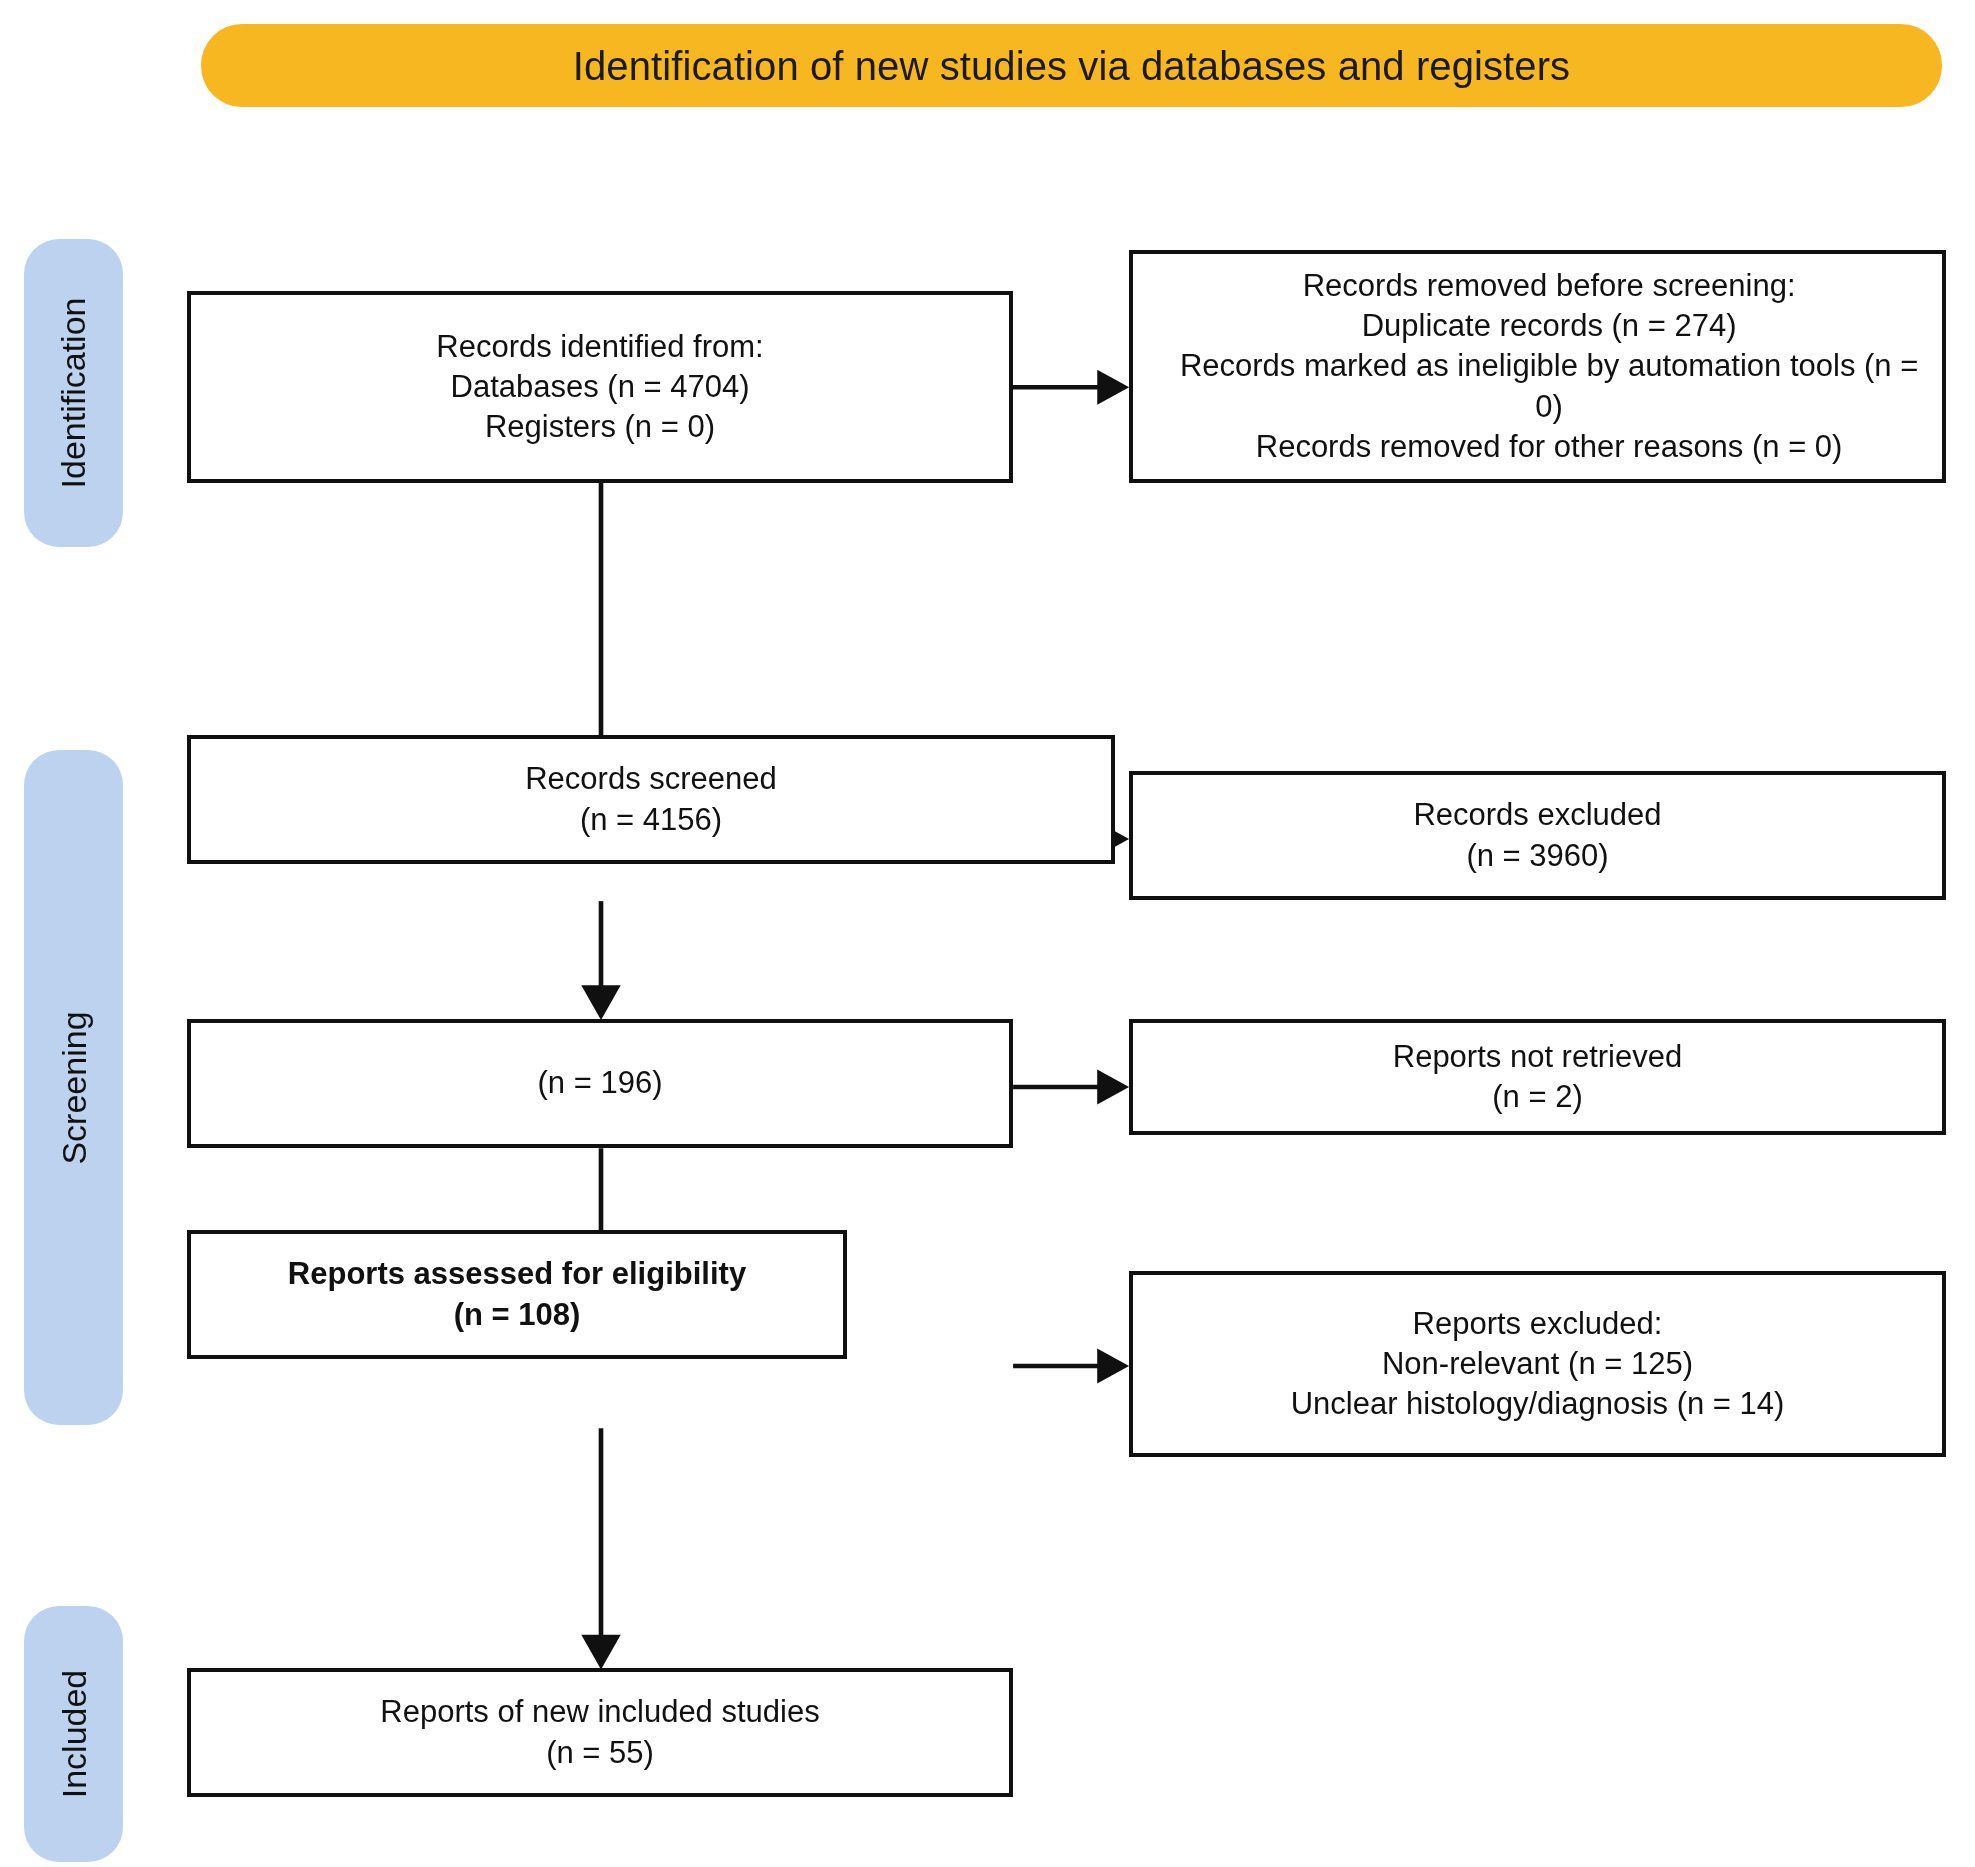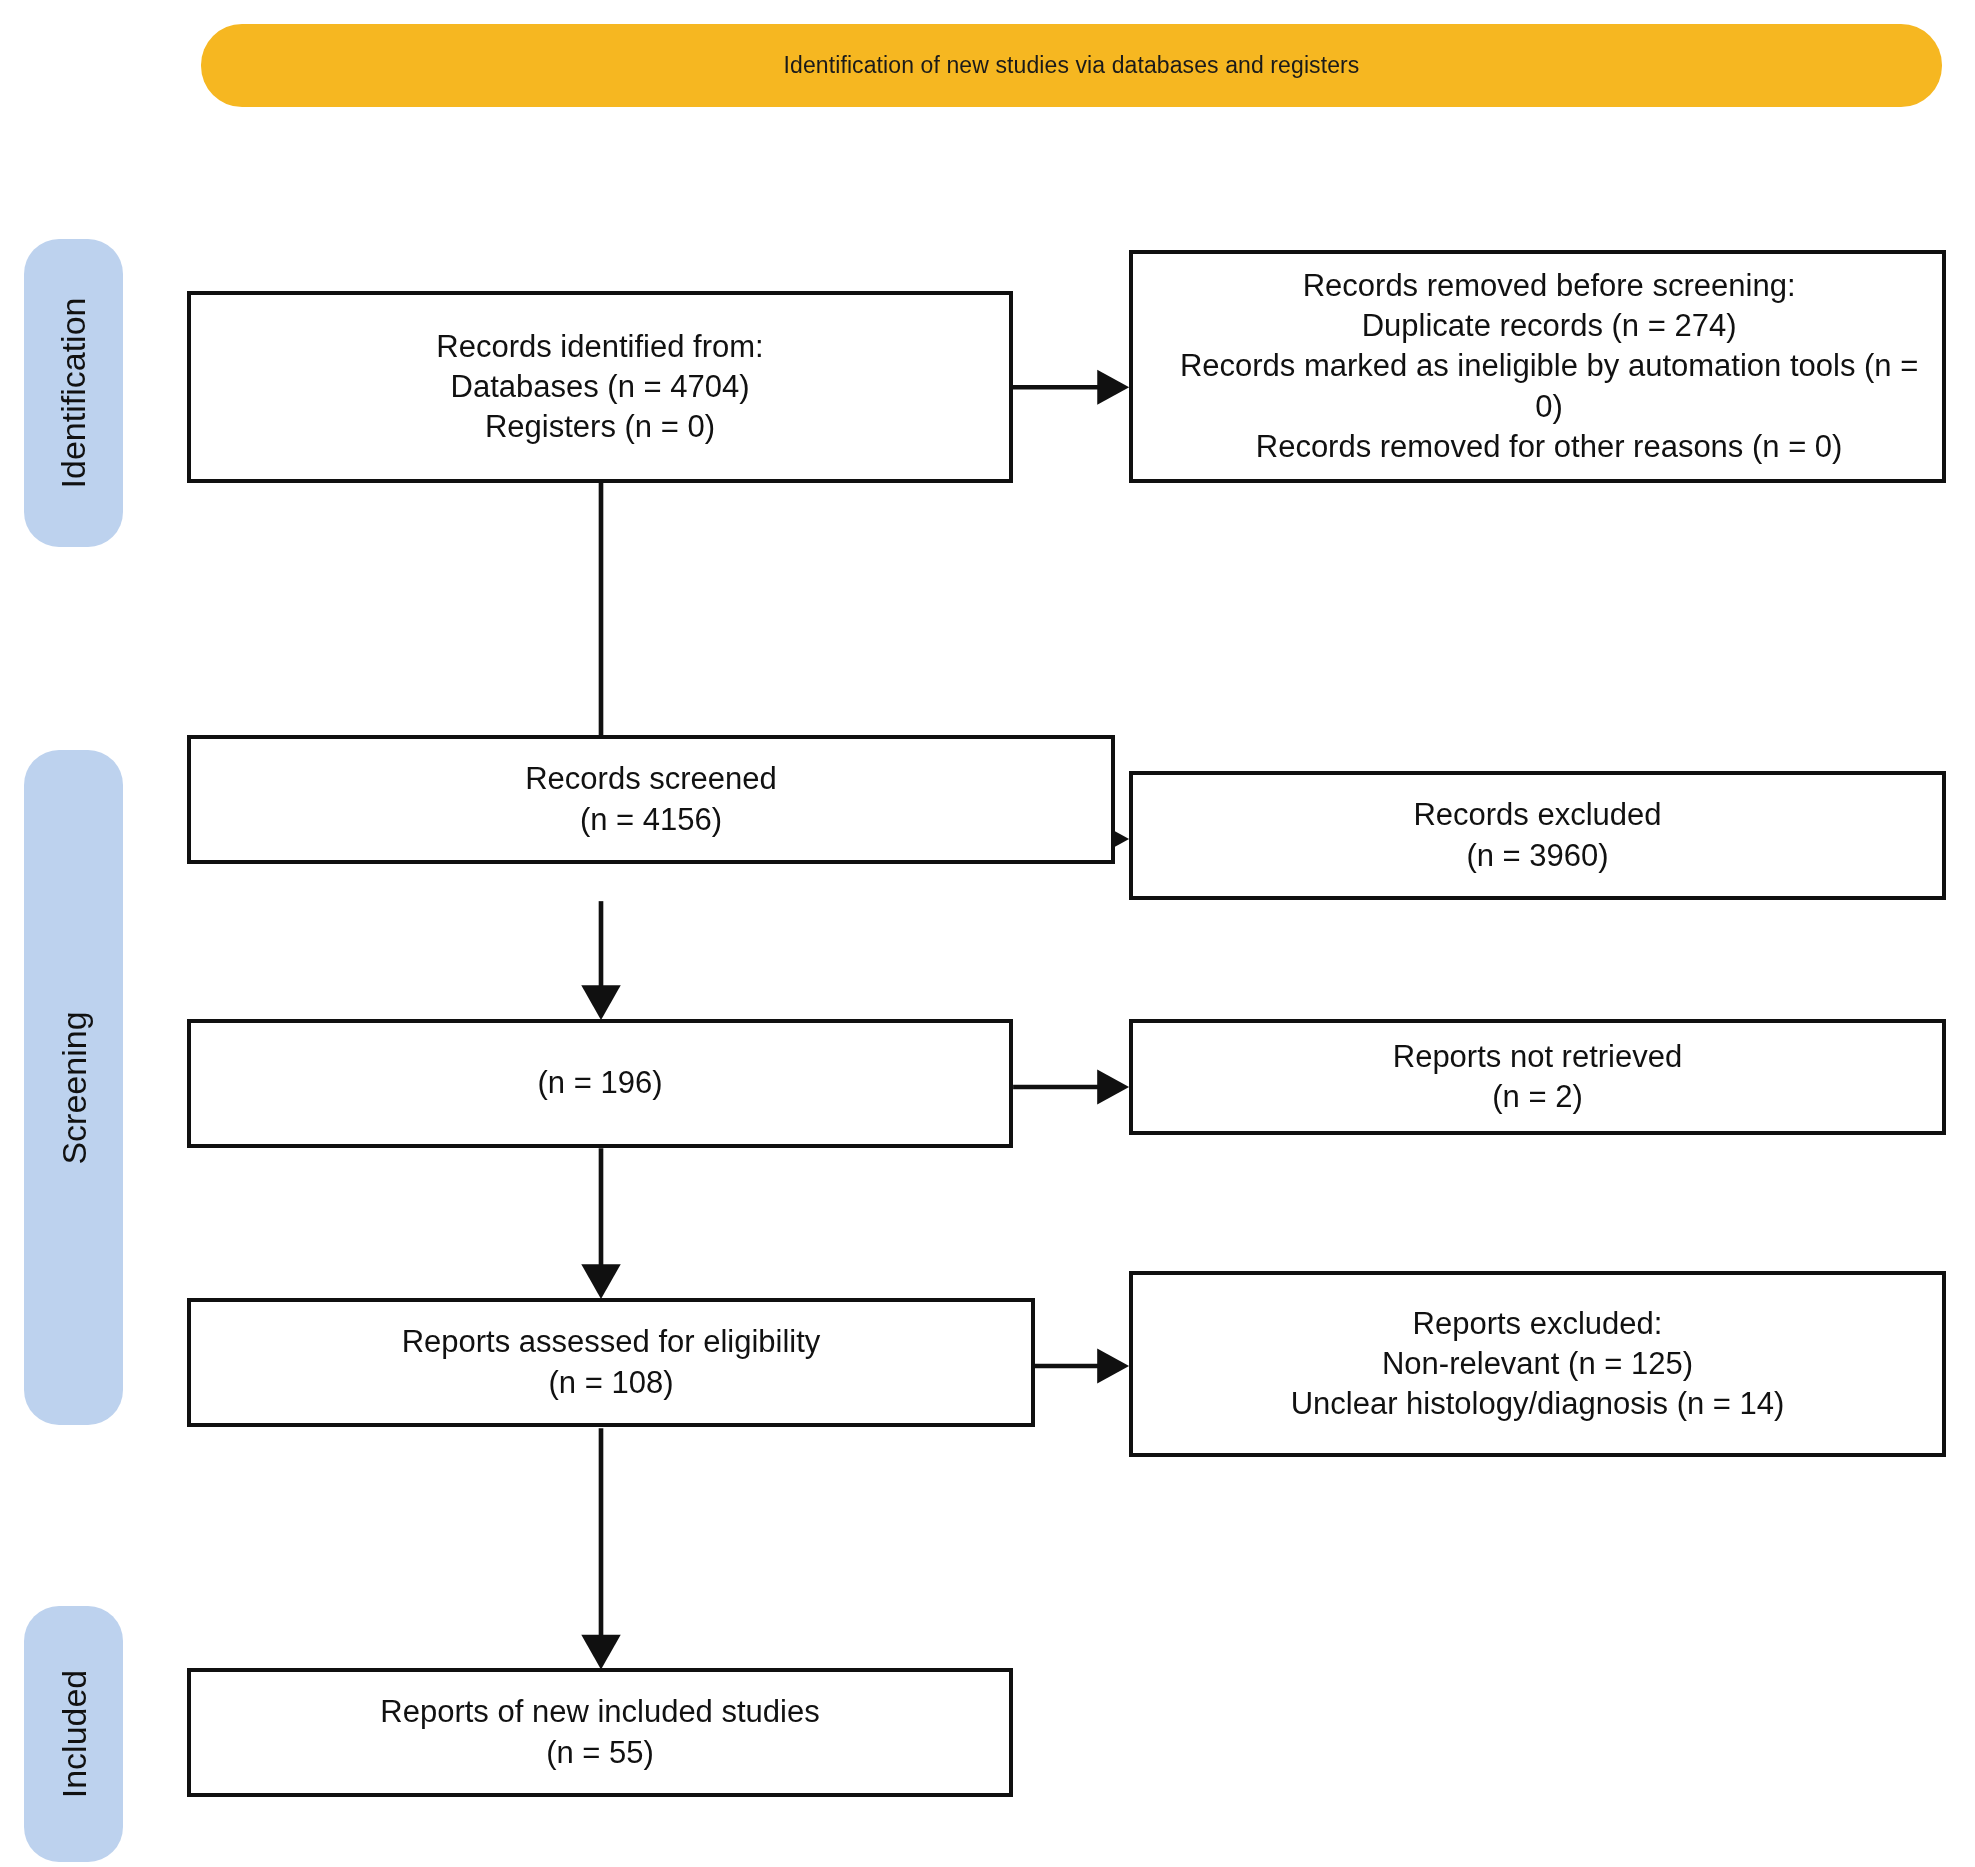--- a/index.html
+++ b/index.html
@@ -25,21 +25,21 @@
     width: 1741px;
     height: 83px;
     background: #f6b721;
     border-radius: 41px;
     display: flex;
     align-items: center;
     justify-content: center;
     box-sizing: border-box;
   }
   .banner-text {
-    font-size: 23px;
+    font-size: 40px;
     color: #1a1a1a;
     letter-spacing: 0.1px;
     text-align: center;
     line-height: 1.1;
   }
 
   
   .stage-pill {
     position: absolute;
     background: #bdd2ee;
@@ -76,21 +76,21 @@
     color: #111111;
     line-height: 1.30;
     text-align: center;
     white-space: normal;
   }
 
   
   #box-identified       { left: 187px;  top: 291px;  width: 826px; height: 192px; }
   #box-screened         { left: 187px;  top: 735px; width: 928px; height: 129px; }
   #box-sought           { left: 187px;  top: 1019px; width: 826px; height: 129px; }
-  #box-assessed         { left: 187px;  top: 1298px; width: 848px; height: 129px; }
+  #box-assessed         { left: 187px;  top: 1230px; width: 660px; height: 129px; font-weight: bold; }
   #box-included-studies { left: 187px;  top: 1668px; width: 826px; height: 129px; }
 
   
   #box-removed          { left: 1129px; top: 250px;  width: 817px; height: 233px; padding-left: 36px; }
   #box-excluded-records { left: 1129px; top: 771px; width: 817px; height: 129px; }
   #box-not-retrieved    { left: 1129px; top: 1019px; width: 817px; height: 116px; }
   #box-excluded-reports { left: 1129px; top: 1271px; width: 817px; height: 186px; }
 
   
   .conn {

